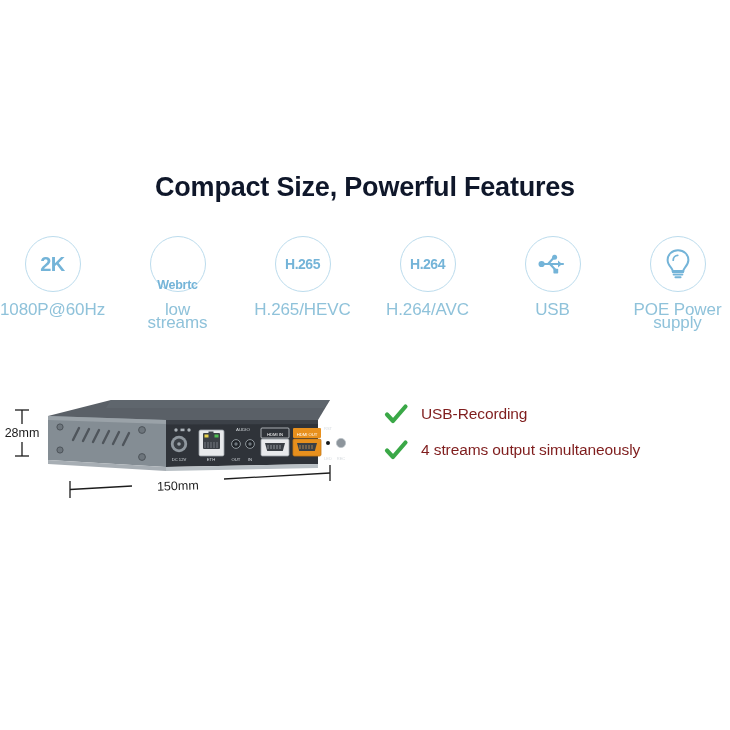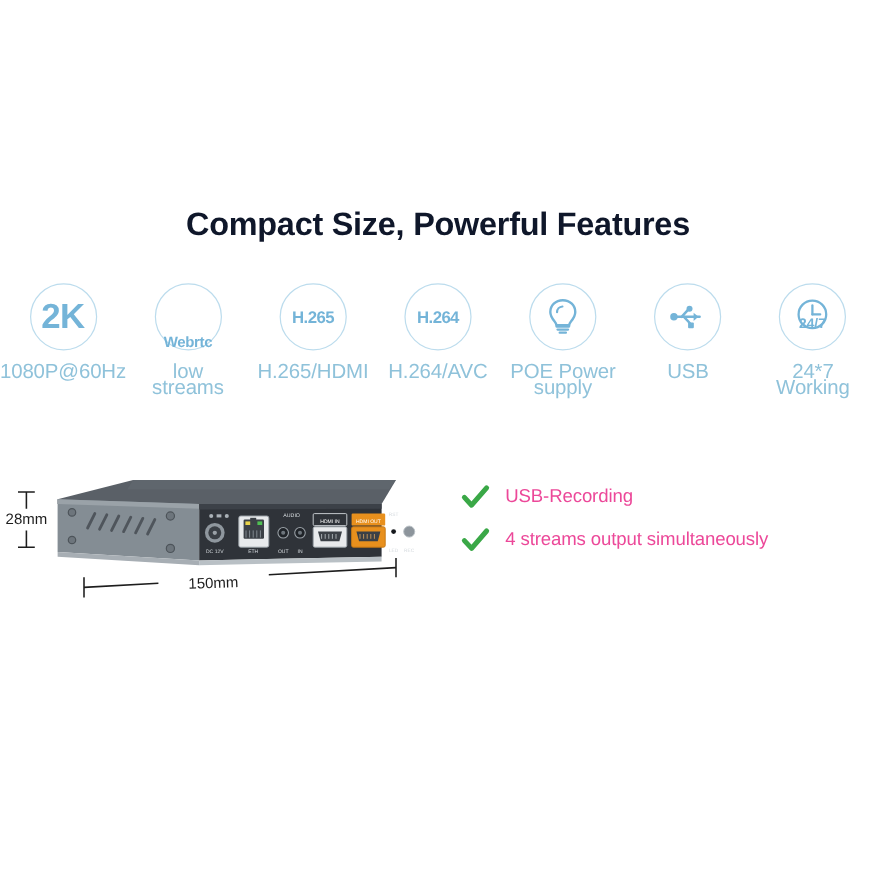--- a/index.html
+++ b/index.html
@@ -54,21 +54,21 @@
     align-items: center;
     justify-content: center;
     box-sizing: border-box;
     background: #ffffff;
   }
   .circle-text {
     color: #74b4d8;
     font-weight: bold;
     line-height: 1;
   }
-  .t-2k     { font-size: 29px; letter-spacing: -0.5px; }
+  .t-2k     { font-size: 20px; letter-spacing: -0.5px; }
   .t-webrtc { font-size: 12.5px; letter-spacing: -0.3px; margin-top: 43px; }
   .t-codec  { font-size: 14px; letter-spacing: -0.5px; text-align: center; }
   .feature-label {
     margin-top: 11px;
     font-size: 17px;
     line-height: 13px;
     color: #8fc2da;
     text-align: center;
     letter-spacing: -0.1px;
   }
@@ -96,21 +96,21 @@
     height: 36px;
   }
   .check-icon {
     width: 26px;
     height: 26px;
     flex: 0 0 26px;
     margin-right: 12px;
   }
   .bullet-text {
     font-size: 15.5px;
-    color: #ec4899;
+    color: #7f1d1d;
     letter-spacing: -0.1px;
     white-space: nowrap;
   }
 </style>
 </head>
 <body>
 
 <div id="headline">Compact Size, Powerful Features</div>
 
 <div id="feature-row">
@@ -127,41 +127,28 @@
       <span class="circle-text t-webrtc">Webrtc</span>
     </div>
     <div class="feature-label">low streams</div>
   </div>
 
 
   <div class="feature-cell">
     <div class="feature-circle">
       <span class="circle-text t-codec">H.265</span>
     </div>
-    <div class="feature-label">H.265/HDMI</div>
+    <div class="feature-label">H.265/HEVC</div>
   </div>
 
   <div class="feature-cell">
     <div class="feature-circle">
       <span class="circle-text t-codec">H.264</span>
     </div>
     <div class="feature-label">H.264/AVC</div>
-  </div>
-
-  <div class="feature-cell">
-    <div class="feature-circle">
-      <svg width="26" height="32" viewBox="0 0 26 32" aria-hidden="true">
-        <path d="M13 2.2 C6.9 2.2 2.6 6.7 2.6 12 c0 3.6 2 6 3.6 7.9 c1 1.2 1.5 2 1.5 3.2 h10.6 c0-1.2 .5-2 1.5-3.2 c1.6-1.9 3.6-4.3 3.6-7.9 C23.4 6.7 19.1 2.2 13 2.2 z" fill="none" stroke="#74b4d8" stroke-width="2"></path>
-        <path d="M8.2 12.2 c0-2.6 2-4.6 4.5-4.8" fill="none" stroke="#74b4d8" stroke-width="1.8" stroke-linecap="round"></path>
-        <line x1="7.9" y1="24.2" x2="18.1" y2="24.2" stroke="#74b4d8" stroke-width="1.9" stroke-linecap="round"></line>
-        <line x1="8.6" y1="26.6" x2="17.4" y2="26.6" stroke="#74b4d8" stroke-width="1.9" stroke-linecap="round"></line>
-        <line x1="10.4" y1="29.2" x2="15.6" y2="29.2" stroke="#74b4d8" stroke-width="1.9" stroke-linecap="round"></line>
-      </svg>
-    </div>
-    <div class="feature-label">POE Power supply</div>
   </div>
 
   <div class="feature-cell">
     <div class="feature-circle">
       <svg width="32" height="26" viewBox="0 0 32 26" aria-hidden="true">
         <g stroke="#74b4d8" stroke-width="2.1" fill="none" stroke-linecap="round" stroke-linejoin="round">
           <line x1="5" y1="13" x2="26" y2="13"></line>
           <path d="M11 13 L16.5 7"></path>
           <path d="M13 13 L18.5 19"></path>
         </g>
@@ -169,29 +156,31 @@
         <path d="M25 13 L21 9.6 L21 16.4 Z" fill="#74b4d8"></path>
         <circle cx="17.6" cy="6.2" r="2.5" fill="#74b4d8"></circle>
         <rect x="16.4" y="17.8" width="4.8" height="4.8" rx="0.8" fill="#74b4d8"></rect>
       </svg>
     </div>
     <div class="feature-label">USB</div>
   </div>
 
   <div class="feature-cell">
     <div class="feature-circle">
-      <svg width="38" height="38" viewBox="0 0 38 38" aria-hidden="true">
-        <circle cx="19" cy="17" r="11.5" fill="none" stroke="#74b4d8" stroke-width="1.9"></circle>
-        <line x1="19" y1="17" x2="19" y2="9.5" stroke="#74b4d8" stroke-width="1.9" stroke-linecap="round"></line>
-        <line x1="19" y1="17" x2="25.5" y2="17" stroke="#74b4d8" stroke-width="1.9" stroke-linecap="round"></line>
-        <text x="19" y="28.5" text-anchor="middle" font-family="Liberation Sans, sans-serif" font-size="11.5" font-weight="bold" fill="#74b4d8">24/7</text>
+      <svg width="26" height="32" viewBox="0 0 26 32" aria-hidden="true">
+        <path d="M13 2.2 C6.9 2.2 2.6 6.7 2.6 12 c0 3.6 2 6 3.6 7.9 c1 1.2 1.5 2 1.5 3.2 h10.6 c0-1.2 .5-2 1.5-3.2 c1.6-1.9 3.6-4.3 3.6-7.9 C23.4 6.7 19.1 2.2 13 2.2 z" fill="none" stroke="#74b4d8" stroke-width="2"></path>
+        <path d="M8.2 12.2 c0-2.6 2-4.6 4.5-4.8" fill="none" stroke="#74b4d8" stroke-width="1.8" stroke-linecap="round"></path>
+        <line x1="7.9" y1="24.2" x2="18.1" y2="24.2" stroke="#74b4d8" stroke-width="1.9" stroke-linecap="round"></line>
+        <line x1="8.6" y1="26.6" x2="17.4" y2="26.6" stroke="#74b4d8" stroke-width="1.9" stroke-linecap="round"></line>
+        <line x1="10.4" y1="29.2" x2="15.6" y2="29.2" stroke="#74b4d8" stroke-width="1.9" stroke-linecap="round"></line>
       </svg>
     </div>
-    <div class="feature-label">24*7 Working</div>
-  </div>
+    <div class="feature-label">POE Power supply</div>
+  </div>
+
 
 </div>
 
 <div id="device-area">
   <svg width="360" height="130" viewBox="0 0 360 130">
 
     <g stroke="#1d1d1d" stroke-width="1.3">
       <line x1="22" y1="24" x2="22" y2="38"></line>
       <line x1="15" y1="24" x2="29" y2="24"></line>
       <line x1="22" y1="56" x2="22" y2="70"></line>

